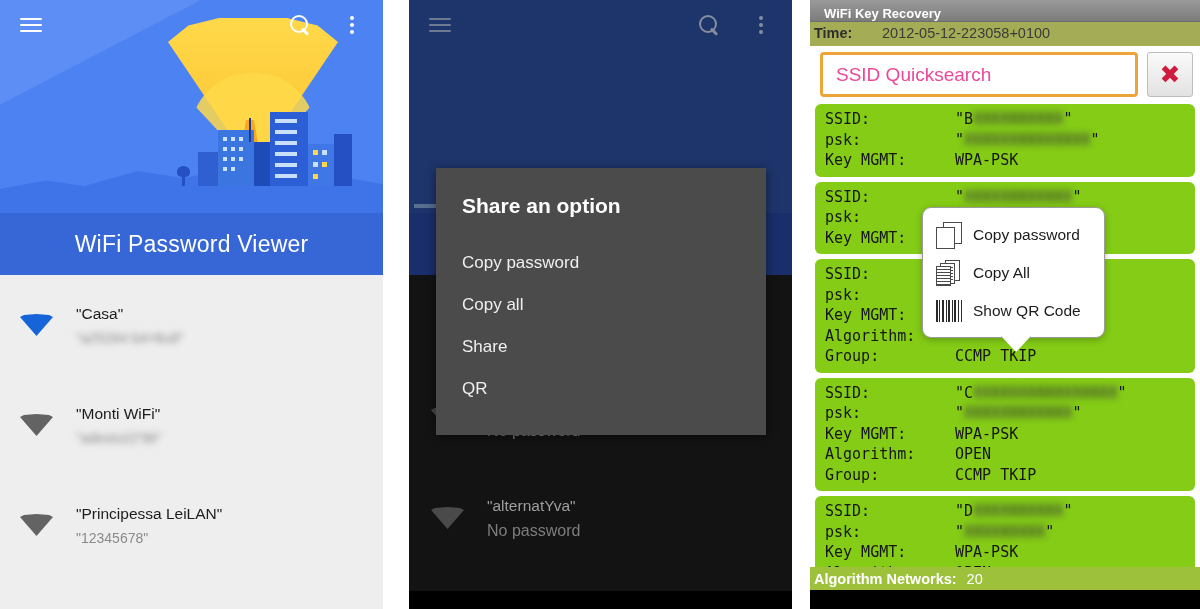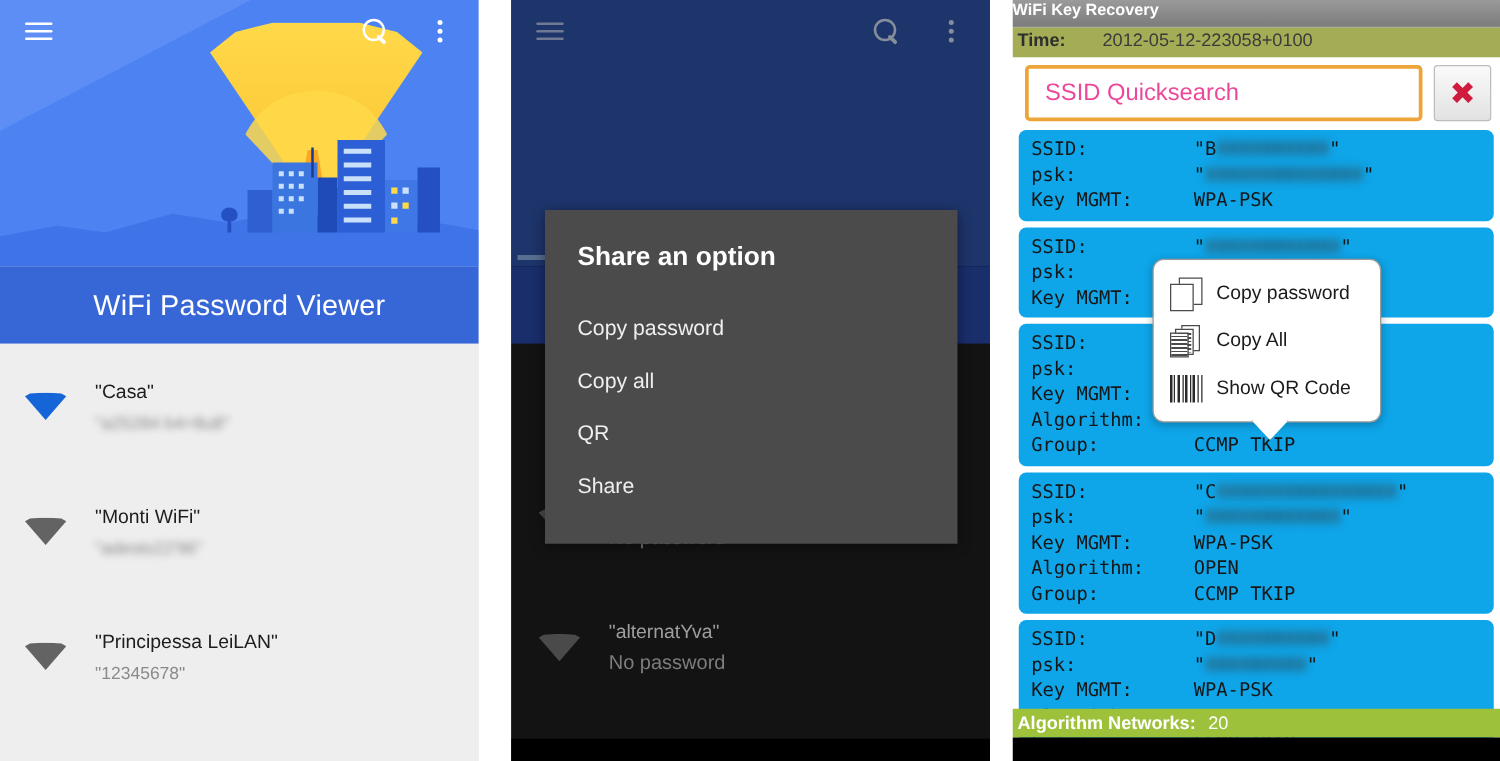--- a/index.html
+++ b/index.html
@@ -157,21 +157,21 @@
   .dlg-title { color:#fff; font-size: 21px; font-weight: bold; margin-bottom: 24px; }
   .dlg-item { color:#efefef; font-size: 17px; padding: 11px 0; cursor:pointer; }
 
   
   .panel3 {
     position: absolute; left: 810px; top: 0; width: 390px; height: 609px;
     background: #ffffff; overflow: hidden;
   }
   .p3-titlebar {
     height: 22px; background: linear-gradient(#9a9a9a, #7c7c7c);
-    display:flex; align-items:flex-start; padding-left: 0;
+    display:flex; align-items:flex-end; padding-left: 14px;
     border-bottom: 1px solid #6e6e6e;
   }
   .p3-apptitle { color:#fff; font-size: 13px; font-weight: bold; }
   .p3-info {
     background: #a4ad55; padding: 2px 0 3px 4px;
   }
   .p3-inforow { display:flex; font-size: 14.5px; line-height: 19px; }
   .p3-infokey { color:#2e2e2e; font-weight: bold; width: 68px; flex: none; }
   .p3-infoval { color:#3b3b3b; }
   .p3-searchbar {
@@ -185,21 +185,21 @@
   .p3-search span { color:#ec4899; font-size: 19px; }
   .p3-clear {
     width: 46px; height: 45px; background: linear-gradient(#fafafa,#e2e2e2);
     border: 1px solid #bdbdbd; border-radius: 3px;
     display:flex; align-items:center; justify-content:center;
     color:#cf1b3e; font-size: 25px; font-weight: bold; cursor:pointer;
     font-family: "DejaVu Sans", sans-serif; line-height: 1;
   }
   .p3-cards { position: relative; padding: 0 5px; }
   .p3-card {
-    background: #0ea5e9; border-radius: 6px; margin-bottom: 5px;
+    background: #84cc16; border-radius: 6px; margin-bottom: 5px;
     padding: 5px 0 6px 10px;
     font-family: "DejaVu Sans Mono", monospace;
   }
   .p3-line { display:flex; font-size: 15px; line-height: 20.5px; color:#161616; }
   .p3-key { width: 130px; flex: none; }
   .p3-val { white-space: pre; }
   .redact { display:inline-block; color: transparent; position: relative; }
   .redact > b {
     display:inline-block; filter: blur(3.4px); font-weight: normal;
     color:#2a2a2a; background: linear-gradient(90deg,#bdbdbd,#6a6a6a,#9a9a9a,#454545,#8d8d8d,#5e5e5e,#a8a8a8);
@@ -432,22 +432,22 @@
           <div class="p2-pwd">No password</div>
         </div>
       </div>
     </div>
     <div class="p2-bottombar"></div>
 
     <div class="p2-dialog">
       <div class="dlg-title">Share an option</div>
       <div class="dlg-item">Copy password</div>
       <div class="dlg-item">Copy all</div>
+      <div class="dlg-item">Share</div>
       <div class="dlg-item">QR</div>
-      <div class="dlg-item">Share</div>
     </div>
   </div>
 
   <div class="panel3">
 
     <div class="p3-titlebar">
       <div class="p3-apptitle">WiFi Key Recovery</div>
     </div>
 
     <div class="p3-info">

